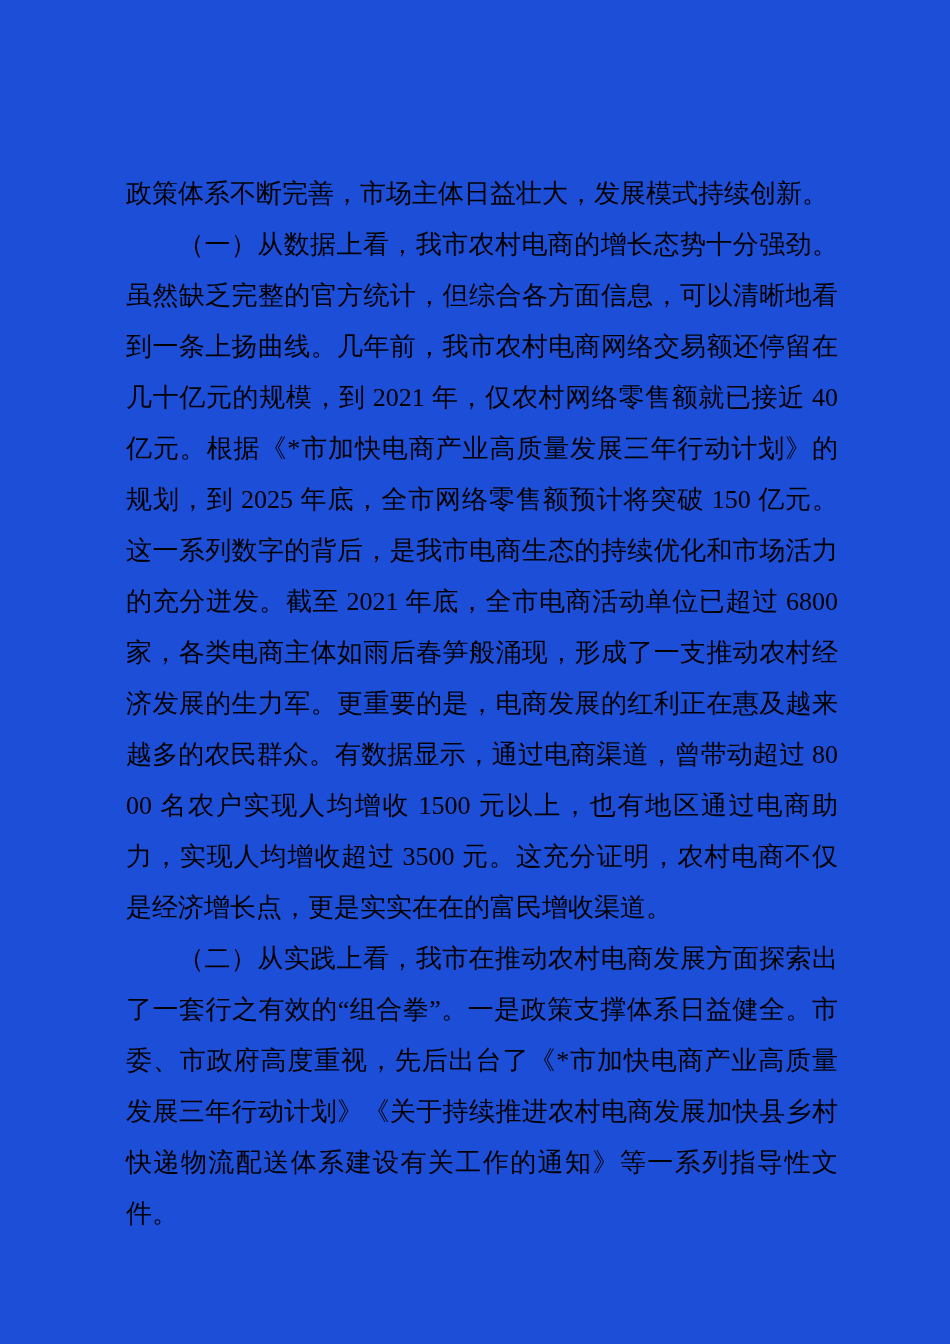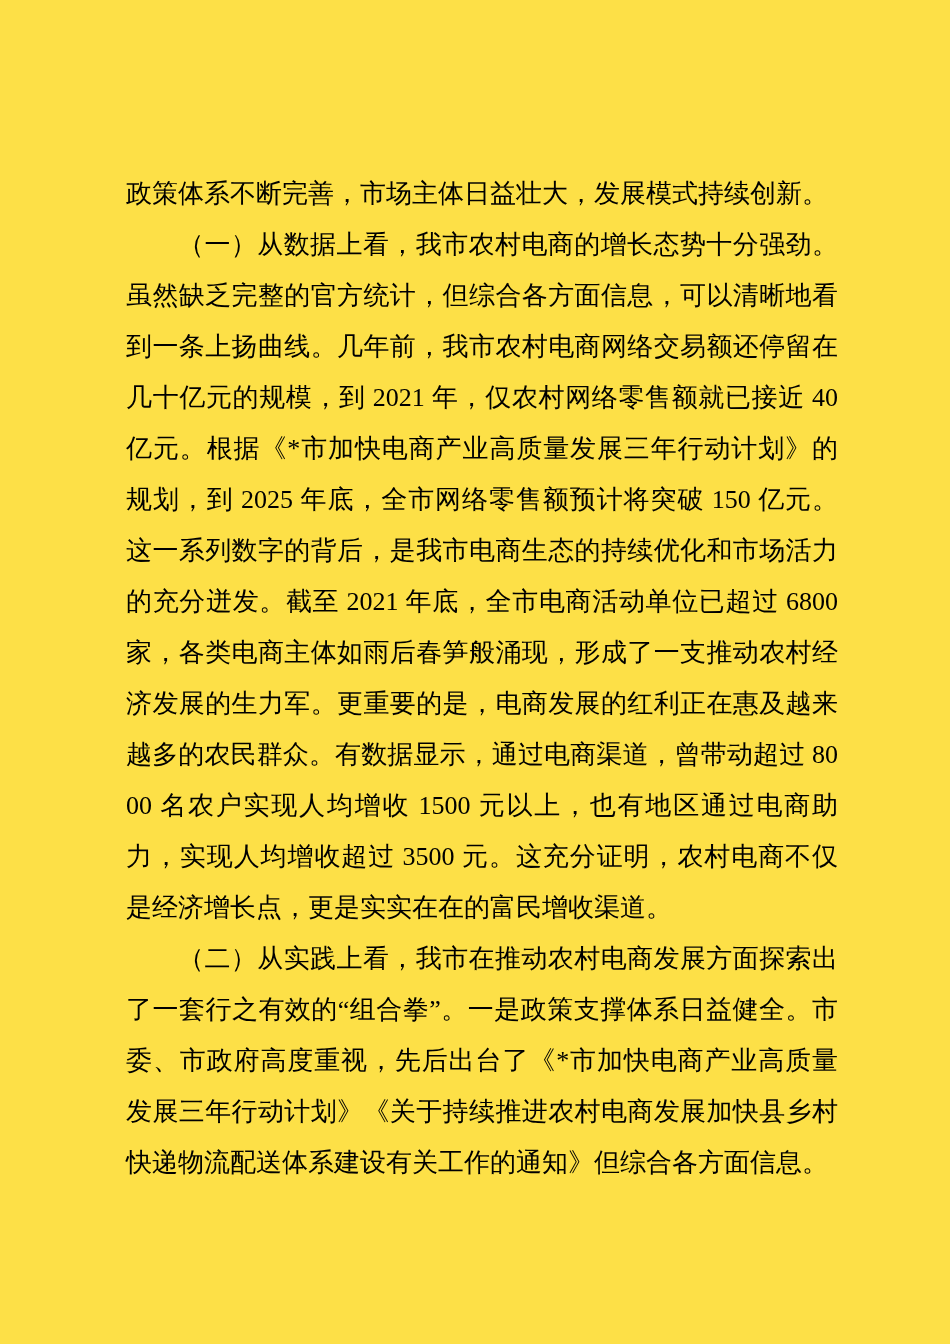--- a/index.html
+++ b/index.html
@@ -9,21 +9,21 @@
   }
   body {
     width: 950px;
     height: 1344px;
     overflow: hidden;
   }
   .page {
     box-sizing: border-box;
     width: 950px;
     height: 1344px;
-    background: #fde047;
+    background: #1d4ed8;
     padding: 168px 112px 0 126px;
     font-family: "Liberation Serif", "DejaVu Serif", serif;
     font-size: 26px;
     line-height: 51px;
     color: #000000;
   }
   .paragraph {
     margin: 0;
     text-align: justify;
     text-justify: inter-character;
@@ -32,14 +32,14 @@
   .paragraph.indent {
     text-indent: 2em;
   }
 </style>
 </head>
 <body>
 
 <div class="page">
   <p class="paragraph">政策体系不断完善，市场主体日益壮大，发展模式持续创新。</p>
   <p class="paragraph indent">（一）从数据上看，我市农村电商的增长态势十分强劲。虽然缺乏完整的官方统计，但综合各方面信息，可以清晰地看到一条上扬曲线。几年前，我市农村电商网络交易额还停留在几十亿元的规模，到 2021 年，仅农村网络零售额就已接近 40 亿元。根据《*市加快电商产业高质量发展三年行动计划》的规划，到 2025 年底，全市网络零售额预计将突破 150 亿元。这一系列数字的背后，是我市电商生态的持续优化和市场活力的充分迸发。截至 2021 年底，全市电商活动单位已超过 6800 家，各类电商主体如雨后春笋般涌现，形成了一支推动农村经济发展的生力军。更重要的是，电商发展的红利正在惠及越来越多的农民群众。有数据显示，通过电商渠道，曾带动超过 8000 名农户实现人均增收 1500 元以上，也有地区通过电商助力，实现人均增收超过 3500 元。这充分证明，农村电商不仅是经济增长点，更是实实在在的富民增收渠道。</p>
-  <p class="paragraph indent">（二）从实践上看，我市在推动农村电商发展方面探索出了一套行之有效的“组合拳”。一是政策支撑体系日益健全。市委、市政府高度重视，先后出台了《*市加快电商产业高质量发展三年行动计划》《关于持续推进农村电商发展加快县乡村快递物流配送体系建设有关工作的通知》但综合各方面信息。</p>
+  <p class="paragraph indent">（二）从实践上看，我市在推动农村电商发展方面探索出了一套行之有效的“组合拳”。一是政策支撑体系日益健全。市委、市政府高度重视，先后出台了《*市加快电商产业高质量发展三年行动计划》《关于持续推进农村电商发展加快县乡村快递物流配送体系建设有关工作的通知》等一系列指导性文件。</p>
 </div>
 
 </body></html>

